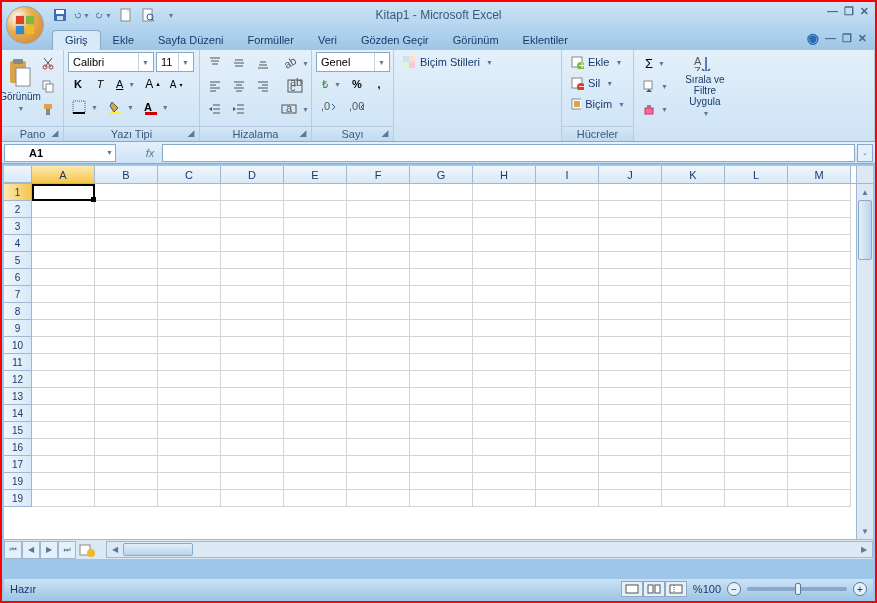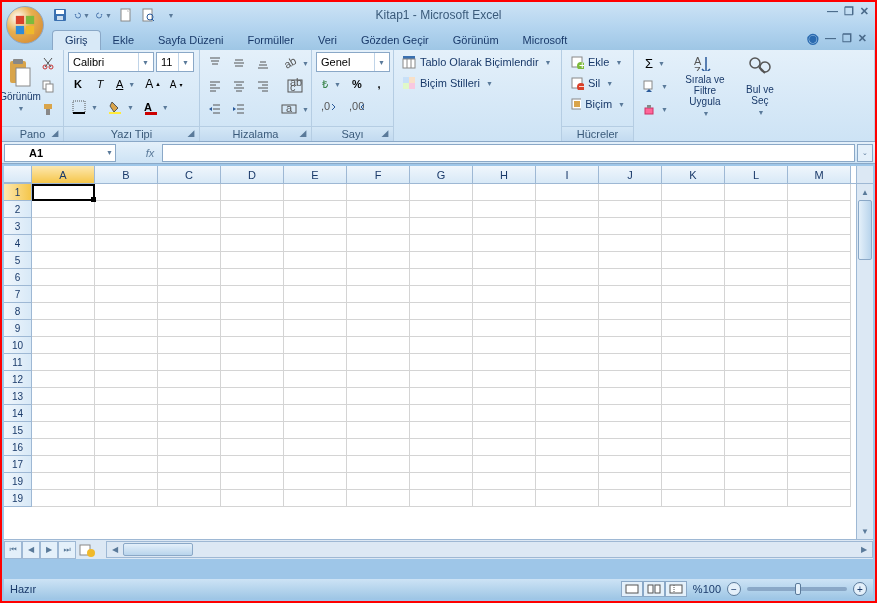--- a/index.html
+++ b/index.html
@@ -141,21 +141,21 @@
 </div>
 
 <div class="tabs">
   <div class="tab active">Giriş</div>
   <div class="tab">Ekle</div>
   <div class="tab">Sayfa Düzeni</div>
   <div class="tab">Formüller</div>
   <div class="tab">Veri</div>
   <div class="tab">Gözden Geçir</div>
   <div class="tab">Görünüm</div>
-  <div class="tab">Microsoft</div>
+  <div class="tab">Eklentiler</div>
   <div class="tabs-right">
     <span style="color:#2a6ab0;font-size:14px;">◉</span>
     <span>—</span>
     <span>❐</span>
     <span>✕</span>
   </div>
 </div>
 
 <div class="ribbon">
 
@@ -386,30 +386,20 @@
       </div>
     </div>
     <div class="group-label"><span>Sayı</span><span class="dlg">◢</span></div>
   </div>
 
   <div class="group" style="width:168px">
     <div class="group-body">
       <div class="col" style="width:100%">
         <div class="menu-item">
             <svg width="14" height="14">
-              <rect x="1" y="1" width="12" height="3" fill="#3a70b0"></rect>
-              <rect x="1" y="4" width="12" height="9" fill="#fff" stroke="#888"></rect>
-              <line x1="5" y1="4" x2="5" y2="13" stroke="#888"></line>
-              <line x1="9" y1="4" x2="9" y2="13" stroke="#888"></line>
-            </svg>
-            <span>Tablo Olarak Biçimlendir</span>
-            <span class="dd">▼</span>
-          </div>
-        <div class="menu-item">
-            <svg width="14" height="14">
               <rect x="1" y="1" width="6" height="6" fill="#c8e0f8"></rect>
               <rect x="7" y="1" width="6" height="6" fill="#f8e0c8"></rect>
               <rect x="1" y="7" width="6" height="6" fill="#e0f8c8"></rect>
               <rect x="7" y="7" width="6" height="6" fill="#f8c8e0"></rect>
             </svg>
             <span>Biçim Stilleri</span>
             <span class="dd">▼</span>
           </div>
       </div>
     </div>
@@ -468,29 +458,20 @@
             <span class="dd">▼</span>
           </div>
       </div>
       <div class="rbtn rbtn-big" style="width:60px">
         <svg width="26" height="26">
             <text x="2" y="12" font-size="10" fill="#555">A</text>
             <text x="2" y="22" font-size="10" fill="#555">Z</text>
             <path d="M14 4 L14 20 L10 16 M14 20 L18 16" fill="none" stroke="#2a5a9a" stroke-width="1.5"></path>
           </svg>
         <span class="lbl">Sırala ve Filtre Uygula</span>
-          <span class="dd">▼</span>
-      </div>
-      <div class="rbtn rbtn-big" style="width:44px">
-        <svg width="26" height="26">
-            <circle cx="8" cy="8" r="5" fill="none" stroke="#555" stroke-width="1.5"></circle>
-            <line x1="12" y1="12" x2="18" y2="18" stroke="#555" stroke-width="2"></line>
-            <circle cx="18" cy="12" r="5" fill="none" stroke="#555" stroke-width="1.5"></circle>
-          </svg>
-        <span class="lbl">Bul ve Seç</span>
           <span class="dd">▼</span>
       </div>
     </div>
   </div>
 </div>
 
 <div class="namebar">
   <div class="namebox">
       <span>A1</span>
       <span class="drop">▼</span>

